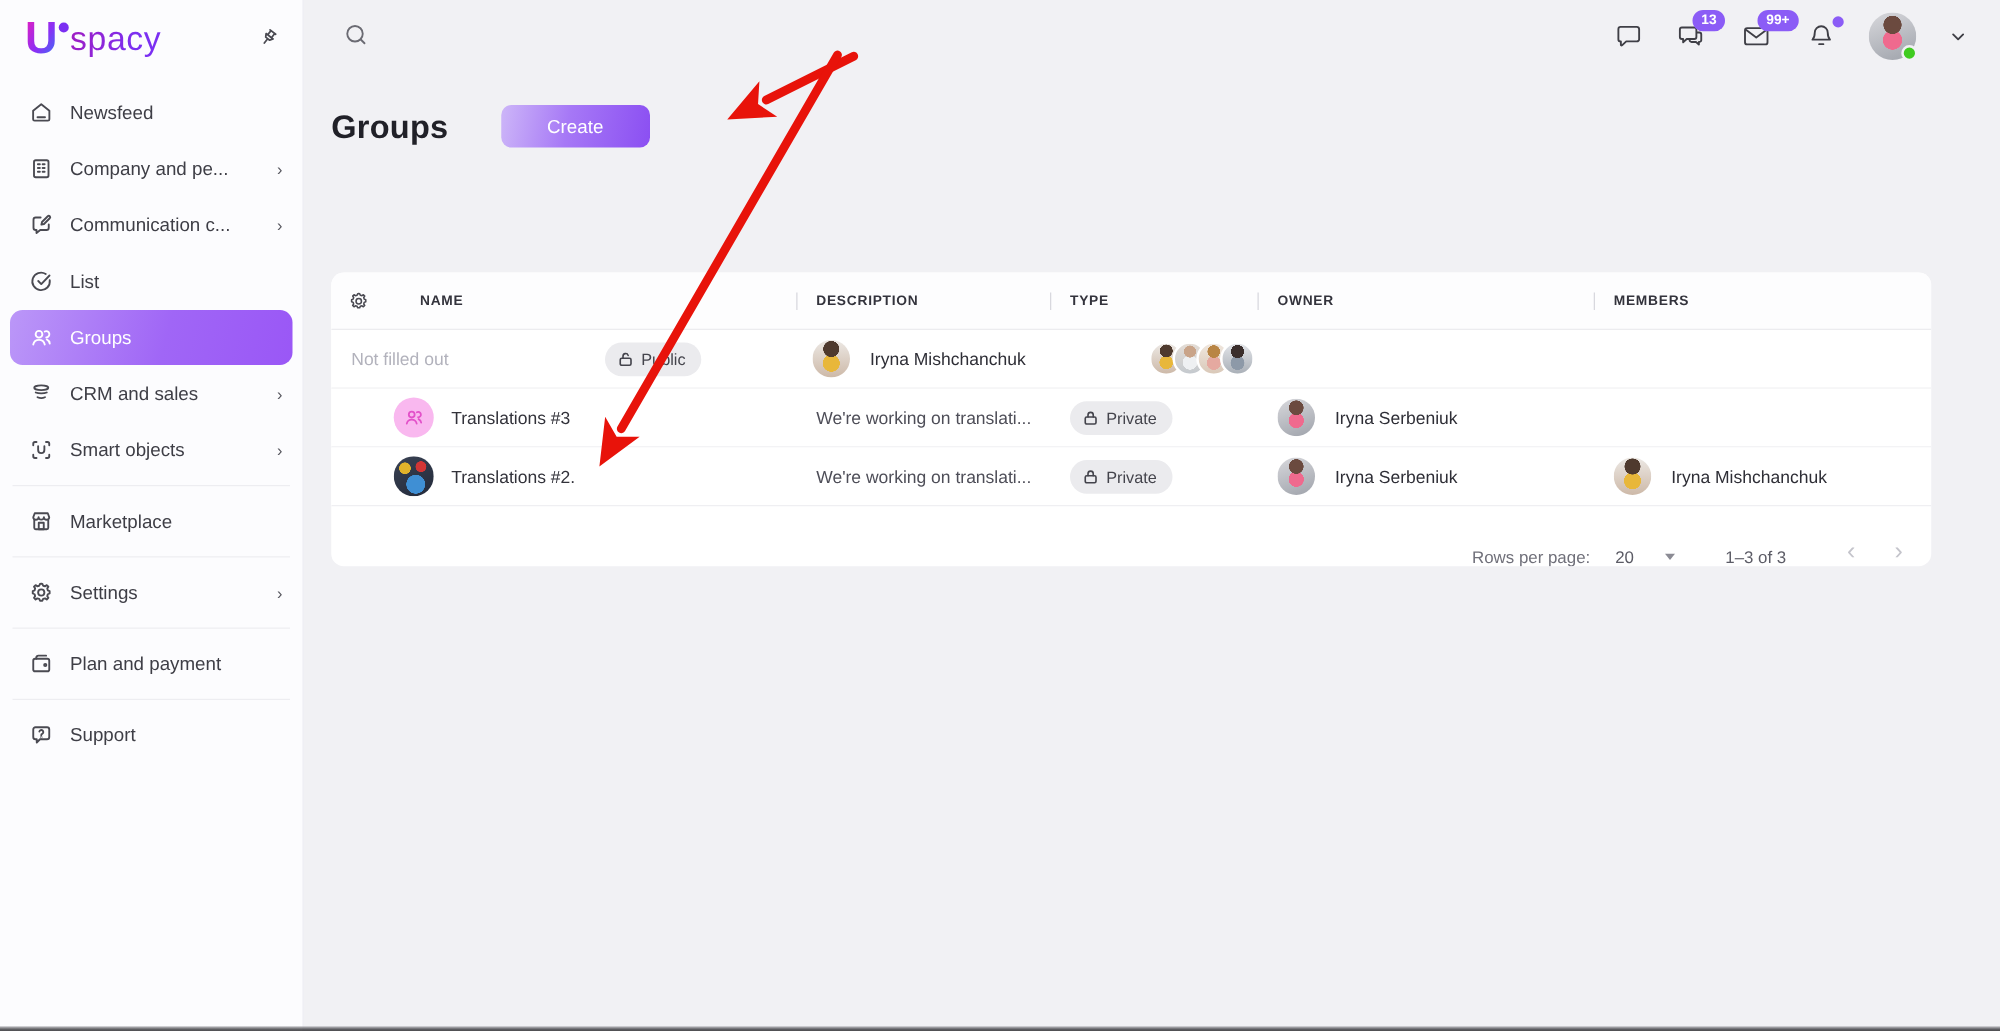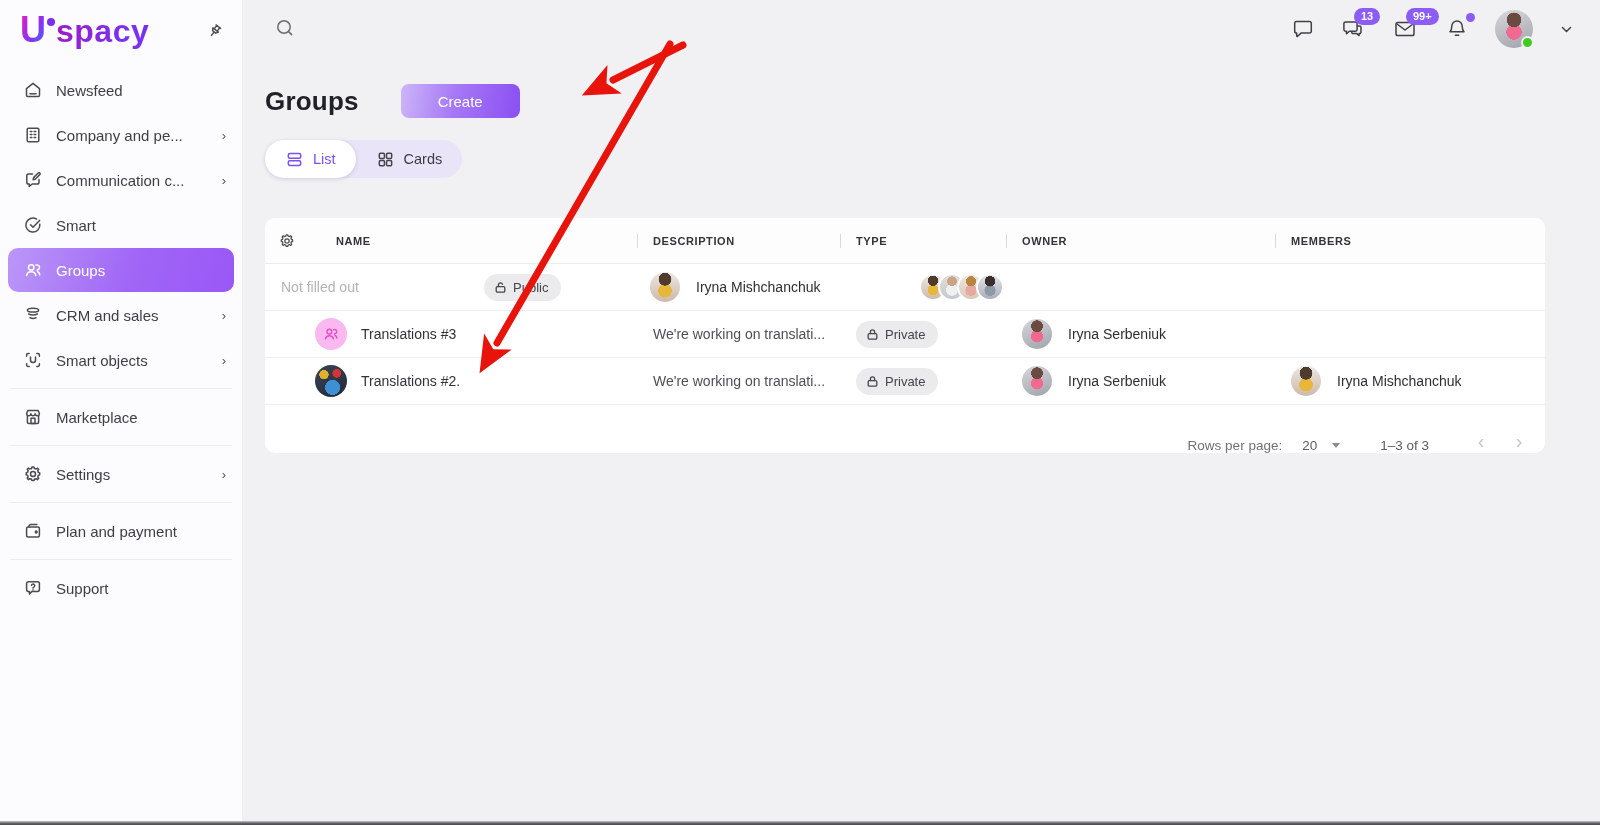--- a/index.html
+++ b/index.html
@@ -7,21 +7,21 @@
   body { font-family:"Liberation Sans","DejaVu Sans",sans-serif; background:#f1f1f4; position:relative; color:#2d2d34; }
 
   
   .sidebar { position:absolute; left:0; top:0; width:243px; height:100%; background:#fcfcfe; border-right:1px solid #ececf1; z-index:2; }
   .logo-row { display:flex; align-items:center; justify-content:space-between; padding:12px 18px 0 20px; }
   .logo { display:flex; align-items:flex-start; cursor:pointer; }
   .logo-u { font-size:36px; font-weight:800; line-height:36px;
             background:linear-gradient(125deg,#e41ec0 5%,#8b2ff5 55%,#2f7bf5 100%);
             -webkit-background-clip:text; background-clip:text; color:transparent; }
   .logo-dot { width:8px; height:8px; border-radius:50%; background:#7b2ff2; margin:6px 1px 0 1px; }
-  .logo-rest { font-size:32px; font-weight:700; line-height:38px; letter-spacing:.5px;
+  .logo-rest { font-size:27px; font-weight:400; line-height:38px; letter-spacing:.5px;
                background:linear-gradient(105deg,#a21bbf 0%,#7b2ff2 70%);
                -webkit-background-clip:text; background-clip:text; color:transparent; }
   .pin-btn { cursor:pointer; margin-top:4px; }
 
   .nav { padding-top:17px; }
   .nav-item { display:flex; align-items:center; height:44px; margin:1px 8px; padding:0 8px 0 14px; border-radius:10px; cursor:pointer; color:#3e3e46; font-size:15px; }
   .nav-item .ico { width:22px; height:22px; display:flex; align-items:center; justify-content:center; flex:0 0 22px; }
   .nav-item .lbl { margin-left:12px; white-space:nowrap; }
   .nav-item .chev { margin-left:auto; color:#55555d; font-size:13px; }
   .nav-item.active { background:linear-gradient(105deg,#bb97f8 0%,#a066f6 55%,#9a57f6 100%); color:#fff; }
@@ -109,21 +109,21 @@
            radial-gradient(circle at 50% 64%, #e5a9a0 0 28%, transparent 29%), linear-gradient(#f0e7de,#d9c8b8); }
   .av-m4 { background: radial-gradient(circle at 50% 26%, #3a2e2c 0 24%, transparent 25%),
            radial-gradient(circle at 50% 64%, #8d99a8 0 28%, transparent 29%), linear-gradient(#e2e4e8,#aab0b8); }
   .owner-name { margin-left:16px; color:#2e2e36; }
   .member-stack { display:flex; }
   .member-stack .p-avatar { width:28px; height:28px; flex:0 0 28px; border:2px solid #fff; }
   .member-stack .p-avatar + .p-avatar { margin-left:-9px; }
 
   .t-foot { display:flex; align-items:flex-end; justify-content:flex-end; height:48px; color:#70707a; font-size:13.5px; padding-right:14px; }
   .rpp-label { margin-right:20px; }
-  .rpp-select { display:flex; align-items:center; gap:15px; cursor:pointer; color:#5c5c66; margin-right:40px; }
+  .rpp-select { display:flex; align-items:center; gap:25px; cursor:pointer; color:#5c5c66; margin-right:40px; }
   .caret-down { width:0; height:0; border-left:4.5px solid transparent; border-right:4.5px solid transparent; border-top:5px solid #8b8b94; }
   .range { margin-right:40px; color:#5c5c66; }
   .pg-btn { width:24px; height:24px; display:flex; align-items:center; justify-content:center; cursor:pointer; color:#c4c4cb; font-size:20px; }
   .pg-btn + .pg-btn { margin-left:14px; }
 
   
   .arrows { position:absolute; left:0; top:0; z-index:9; pointer-events:none; }
   .bottom-edge { position:absolute; left:0; right:0; bottom:0; height:4px; z-index:10;
                  background:linear-gradient(#b9b9be 0%, #3a3a3e 60%, #1f1f22 100%); opacity:.8; }
 </style>
@@ -176,21 +176,21 @@
       <span class="lbl">Communication c...</span>
       <span class="chev">›</span>
     </div>
     <div class="nav-item">
       <span class="ico">
         <svg width="20" height="20" viewBox="0 0 20 20">
             <path d="M16.8 9.2 a7 7 0 1 1 -3.2 -5"></path>
             <path d="M7.6 9.8 l2.4 2.5 L16.6 5.4"></path>
           </svg>
       </span>
-      <span class="lbl">Smart</span>
+      <span class="lbl">List</span>
     </div>
     <div class="nav-item active">
       <span class="ico">
         <svg width="20" height="20" viewBox="0 0 20 20">
             <circle cx="8.2" cy="7.4" r="2.7"></circle>
             <path d="M3.6 15.6 a4.7 4.7 0 0 1 9.2 0"></path>
             <path d="M12.8 5.2 a2.5 2.5 0 1 1 1.2 4.7 M14.4 11.5 a4.4 4.4 0 0 1 2.4 3.4"></path>
           </svg>
       </span>
       <span class="lbl">Groups</span>
@@ -308,38 +308,20 @@
           </svg>
       </span>
     </div>
   </div>
 
   <div class="page-header">
     <span class="page-title">Groups</span>
     <button class="create-btn">Create</button>
   </div>
 
-  <div class="tabs">
-    <div class="tab active">
-      <svg width="19" height="19" viewBox="0 0 20 20">
-          <rect x="3.5" y="3.8" width="13" height="5" rx="1.6"></rect>
-          <rect x="3.5" y="11.2" width="13" height="5" rx="1.6"></rect>
-        </svg>
-      <span>List</span>
-    </div>
-    <div class="tab">
-      <svg width="19" height="19" viewBox="0 0 20 20">
-          <rect x="3.5" y="3.5" width="5.4" height="5.4" rx="1.2"></rect>
-          <rect x="11.1" y="3.5" width="5.4" height="5.4" rx="1.2"></rect>
-          <rect x="3.5" y="11.1" width="5.4" height="5.4" rx="1.2"></rect>
-          <rect x="11.1" y="11.1" width="5.4" height="5.4" rx="1.2"></rect>
-        </svg>
-      <span>Cards</span>
-    </div>
-  </div>
 
   <div class="table-card">
     <div class="t-head">
       <div class="t-col c-name">
         <span class="gear-btn">
           <svg width="18" height="18" viewBox="0 0 20 20">
               <circle cx="10" cy="10" r="2.4"></circle>
               <path d="M10 3.1 l.85.18 .55 1.4 1.5.38 1.2-.85 1.2 1.2 -.85 1.2 .38 1.5 1.4.55 v1.8 l-1.4.55 -.38 1.5 .85 1.2 -1.2 1.2 -1.2-.85 -1.5.38 -.55 1.4 h-1.8 l-.55-1.4 -1.5-.38 -1.2.85 -1.2-1.2 .85-1.2 -.38-1.5 -1.4-.55 v-1.8 l1.4-.55 .38-1.5 -.85-1.2 1.2-1.2 1.2.85 1.5-.38 .55-1.4 Z"></path>
             </svg>
         </span>

